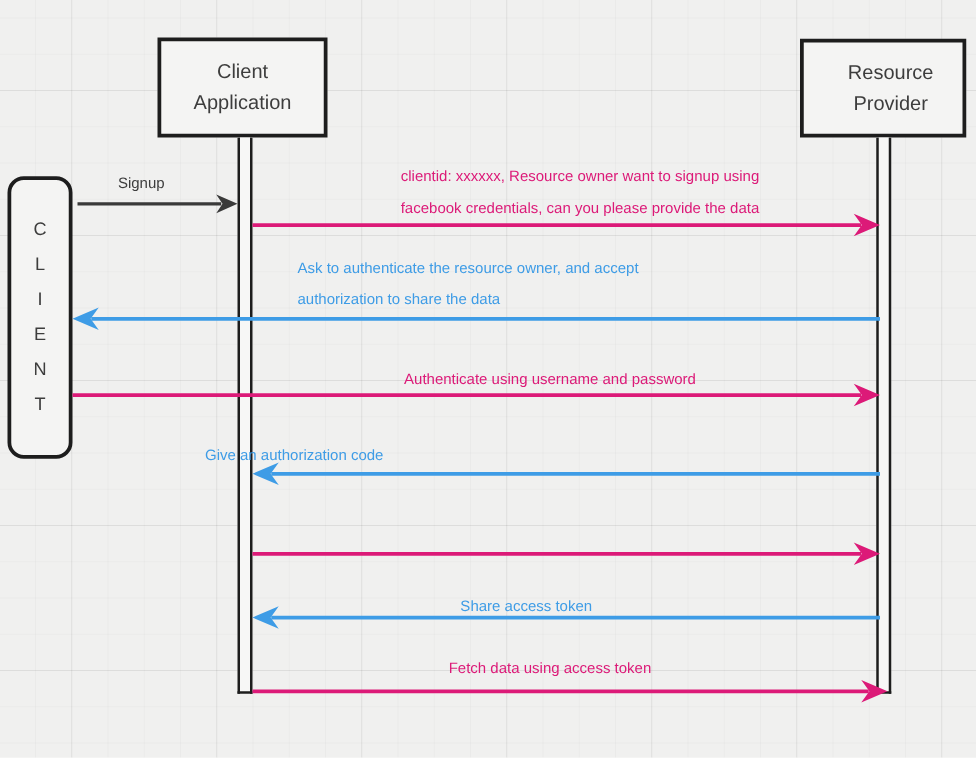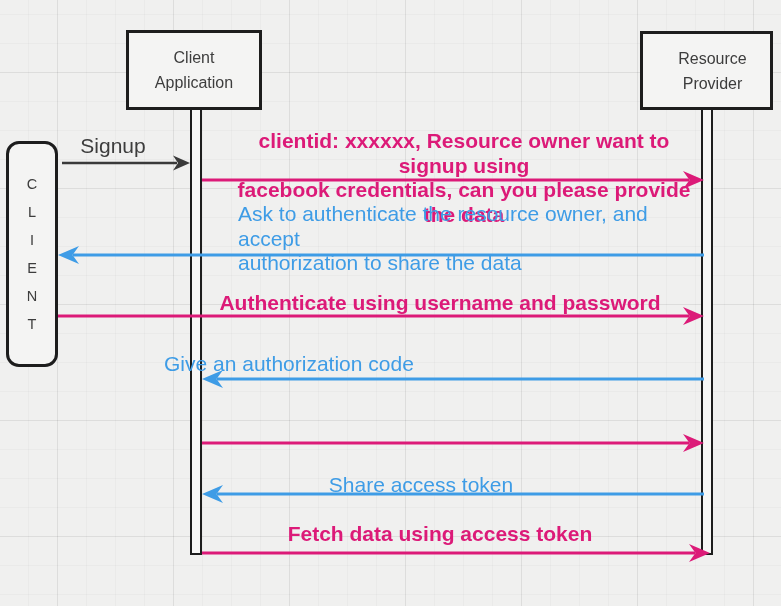--- a/index.html
+++ b/index.html
@@ -38,24 +38,24 @@
     position:absolute; left:6px; top:141px; width:52px; height:226px;
     background:#f4f4f3; border:3px solid #1d1d1d; border-radius:13px;
     display:flex; flex-direction:column; align-items:center; justify-content:center;
     color:#3d3d3d; font-size:14.5px;
   }
   .client-pill span { line-height:28px; display:block; }
 
   .arrow-layer { position:absolute; left:0; top:0; width:781px; height:606px; pointer-events:none; }
 
   .msg {
-    position:absolute; font-size:21px; line-height:24.5px;
+    position:absolute; font-size:12px; line-height:24.5px;
     white-space:pre-line;
   }
-  .msg-pink { color:#dc1a78;font-weight:bold; }
+  .msg-pink { color:#dc1a78; }
   .msg-blue { color:#3e9ce6; }
   .msg-dark { color:#3d3d3d; }
 
   .lbl-signup { left:73px;  top:134px; width:80px;  text-align:center; }
   .lbl-m1     { left:234px; top:129px; width:460px; text-align:center; }
   .lbl-m2     { left:238px; top:202px; width:470px; text-align:left; }
   .lbl-m3     { left:160px; top:291px; width:560px; text-align:center; }
   .lbl-m4     { left:164px; top:352px; width:560px; text-align:left; }
   .lbl-m5     { left:170px; top:416px; width:560px; text-align:center; }
   .lbl-m6     { left:141px; top:473px; width:560px; text-align:center; }

